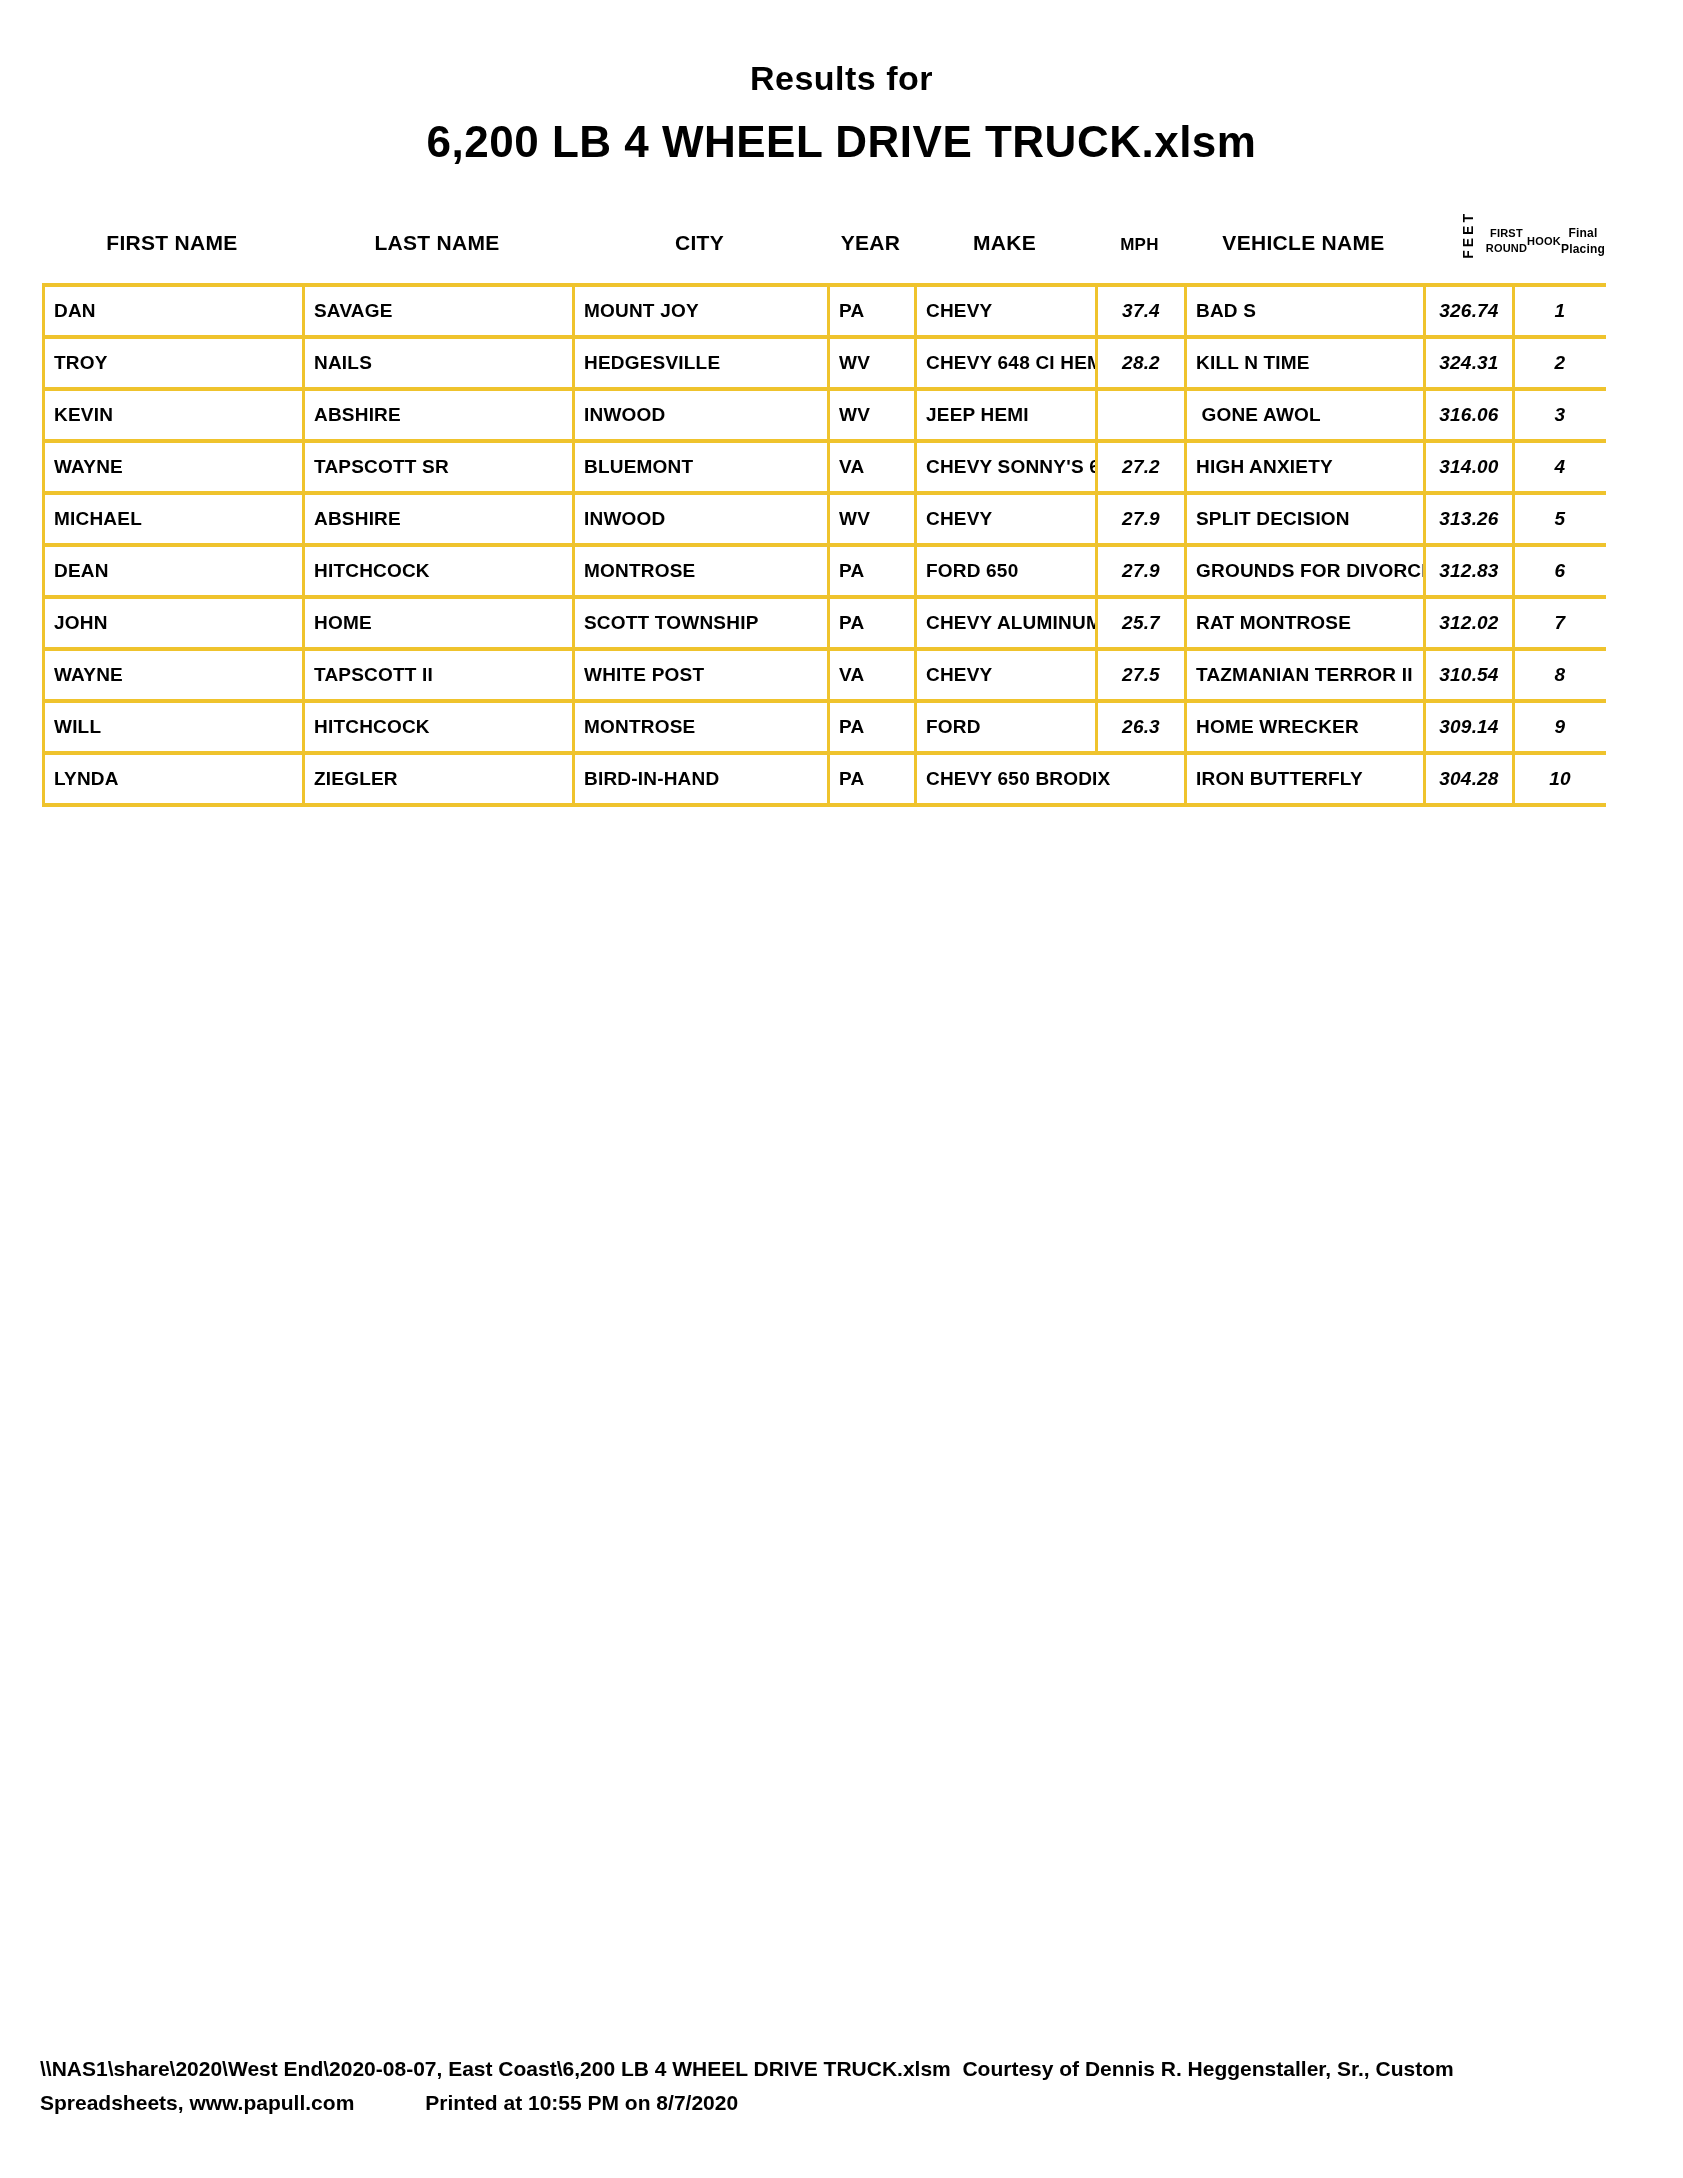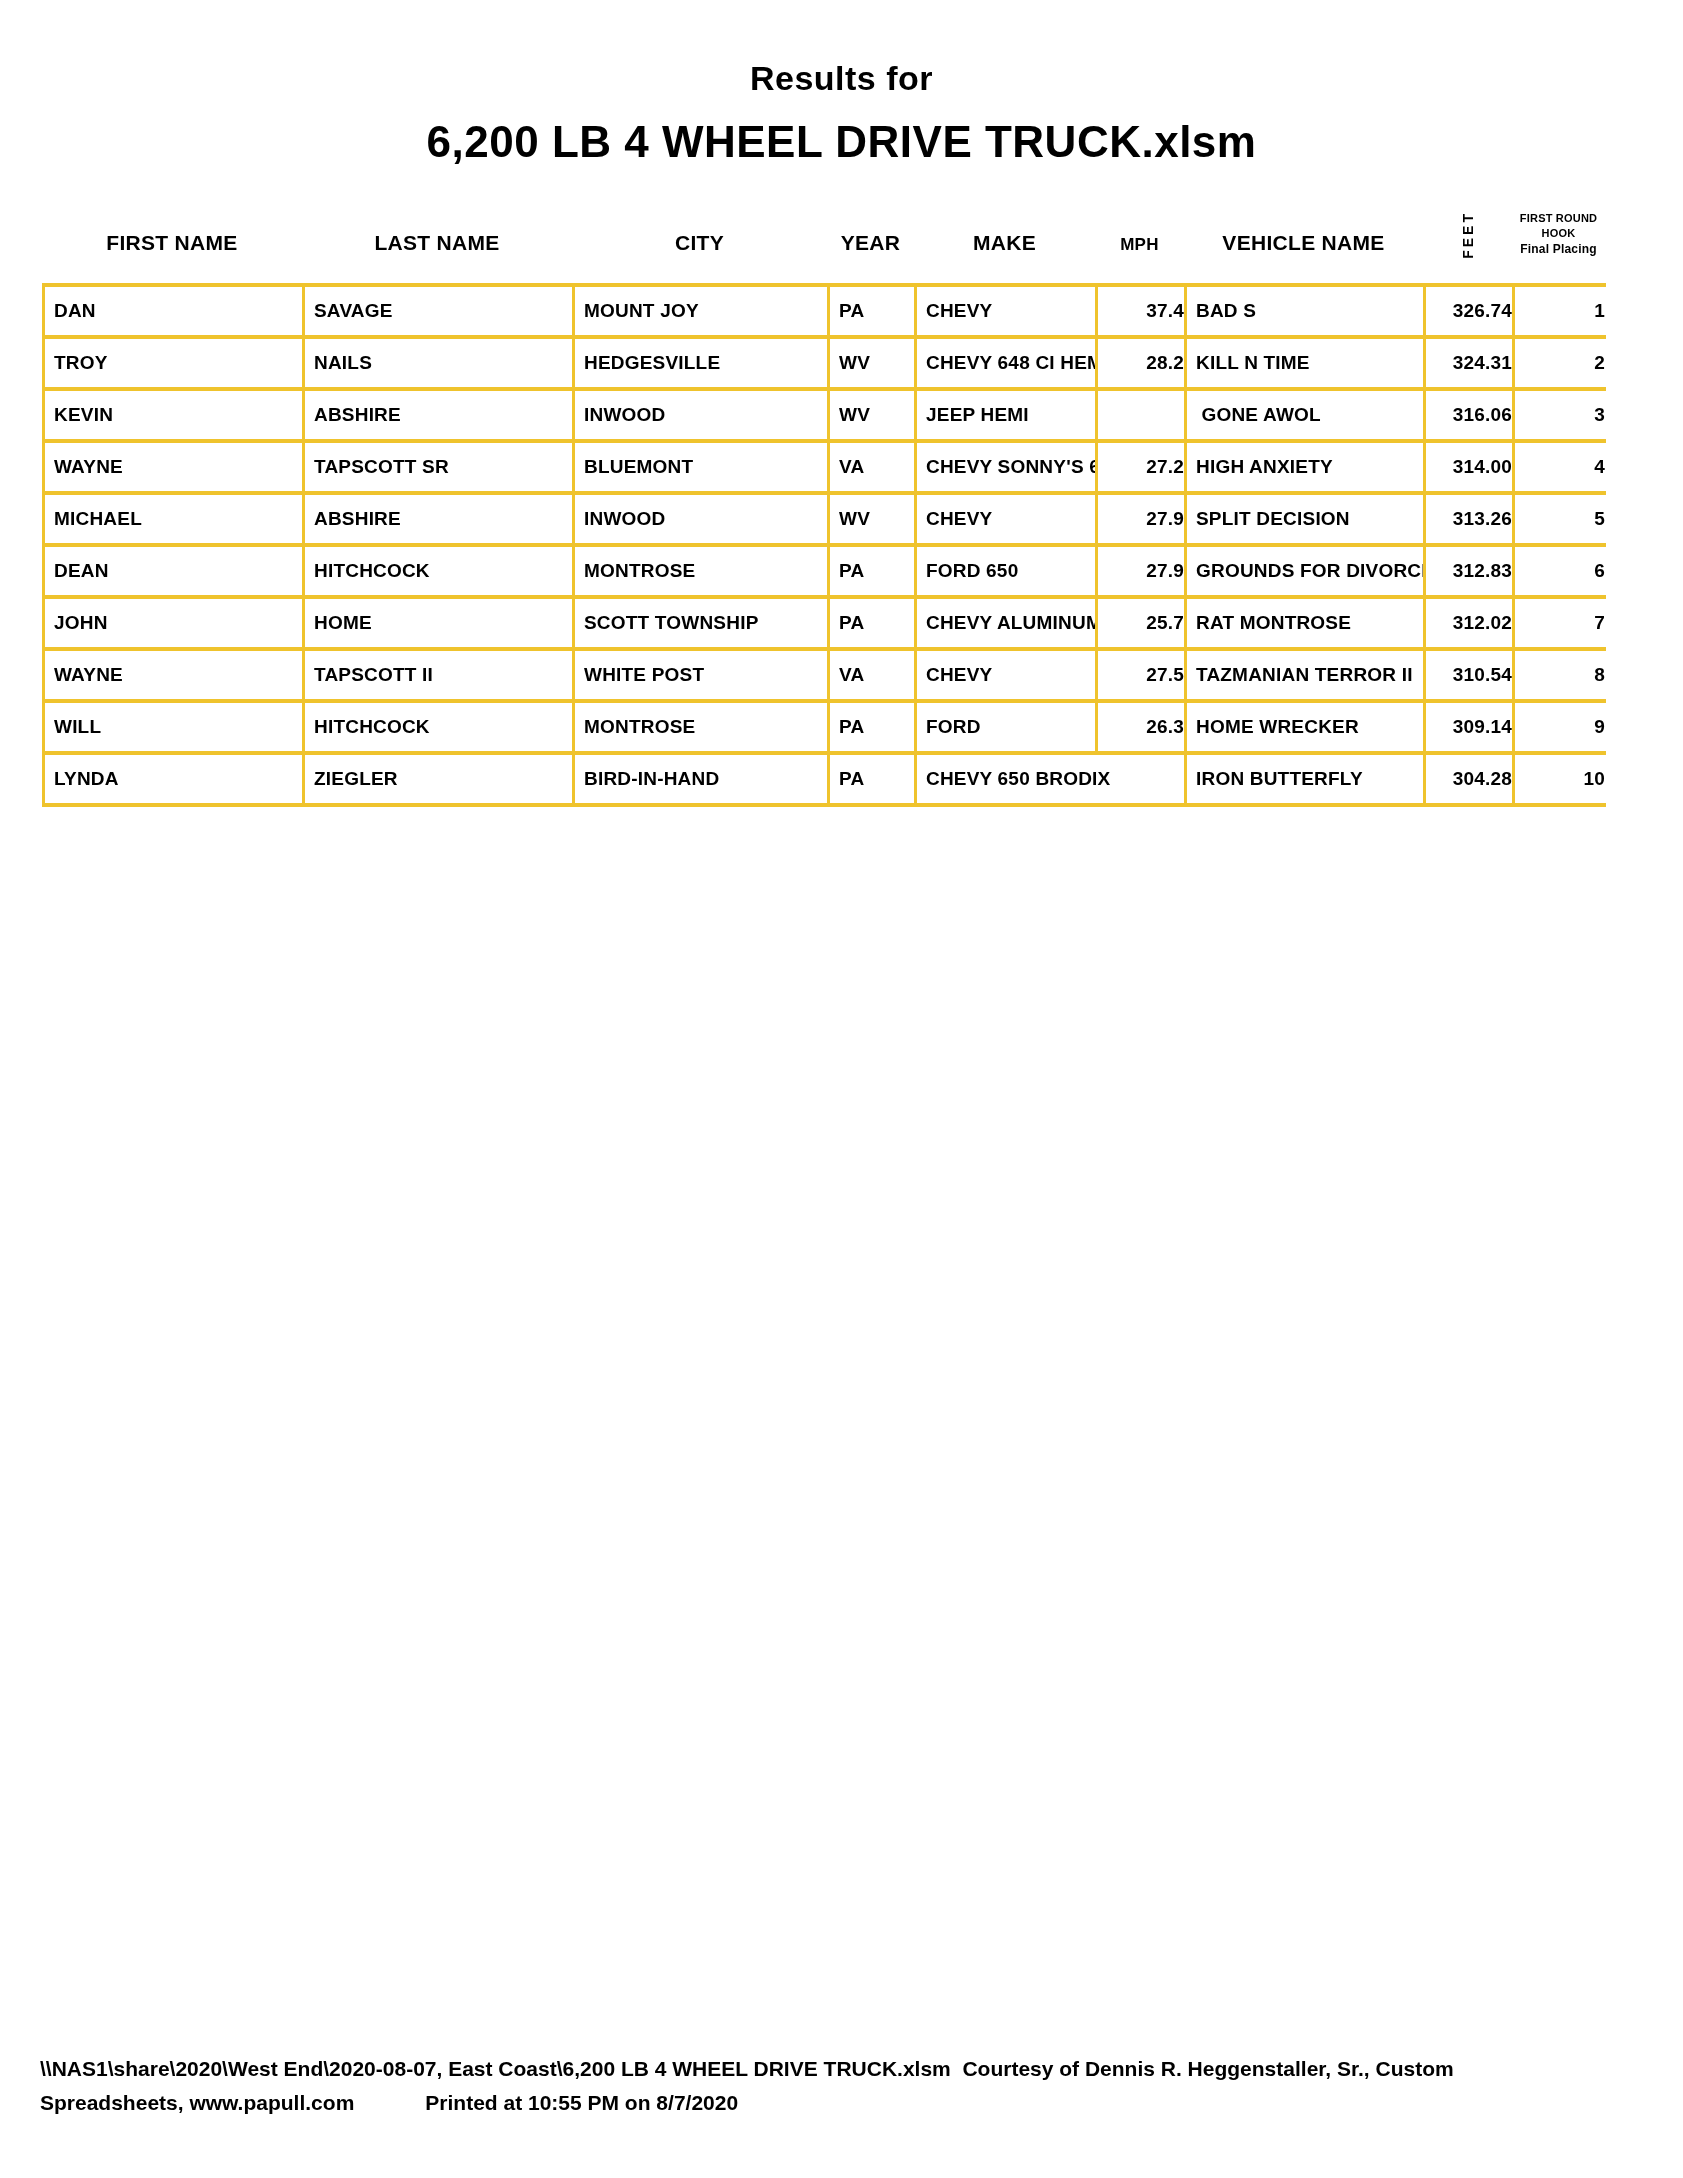--- a/index.html
+++ b/index.html
@@ -40,21 +40,21 @@
   }
   .hcell.small { font-size: 17px; }
   .hcell.feet-cell { padding-bottom: 2px; }
   .feet-vert {
     writing-mode: vertical-rl;
     transform: rotate(180deg);
     font-size: 14px; font-weight: 700; letter-spacing: 3px;
     line-height: 1;
   }
   .hook-cell {
-    display: flex; flex-direction: column; align-items: center;
+    display: flex; flex-direction: row; align-items: center;
     justify-content: flex-end; padding-bottom: 4px;
     font-weight: 700; text-align: center;
   }
   .hook-cell .hl { font-size: 11px; line-height: 15px; letter-spacing: 0.2px; }
   .hook-cell .hl3 { font-size: 12px; line-height: 16px; }
   
   .grid-table {
     position: absolute; left: 42px; top: 283px; width: 1564px;
     border-top: 4px solid var(--gold);
   }
@@ -63,21 +63,21 @@
     border-bottom: 4px solid var(--gold);
   }
   .cell {
     height: 48px; line-height: 48px;
     border-left: 3px solid var(--gold);
     font-size: 19px; font-weight: 700;
     white-space: pre; overflow: hidden;
     padding-left: 9px;
     letter-spacing: 0.2px;
   }
-  .cell.ac { text-align: right; padding-left: 0; }
+  .cell.ac { text-align: center; padding-left: 0; font-style: italic; }
   .cell.span2 { grid-column: 5 / span 2; }
   
   .footer-line1 {
     position: absolute; left: 40px; top: 2057px; width: 1604px;
     font-size: 21px; font-weight: 700; white-space: pre;
   }
   .footer-line2 {
     position: absolute; left: 40px; top: 2091px; width: 1604px;
     font-size: 21px; font-weight: 700; display: flex; white-space: pre;
   }

